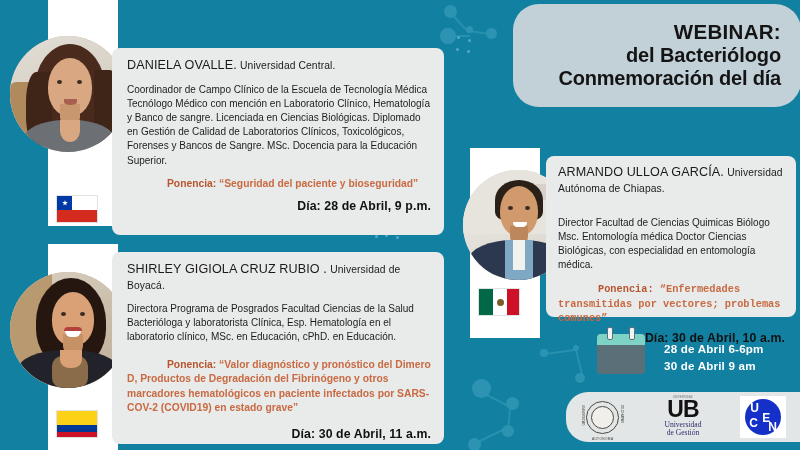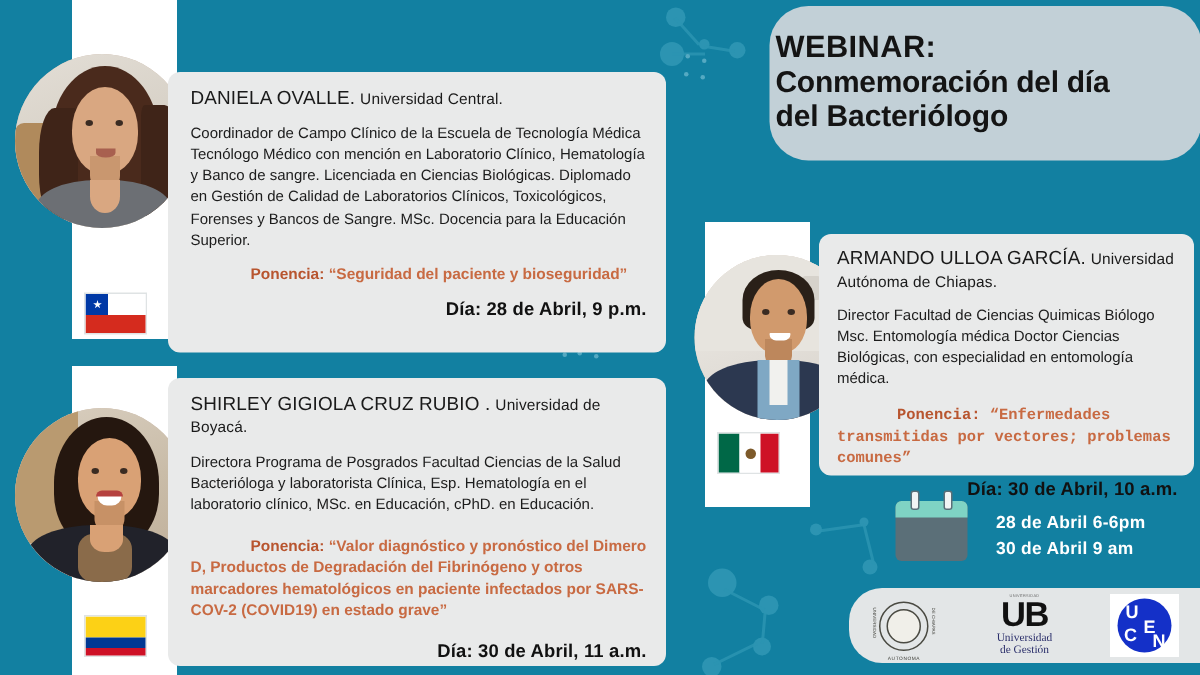--- a/index.html
+++ b/index.html
@@ -67,22 +67,22 @@
   .ponencia .pw { color:#b8552f;padding-left:40px; }
   .ponencia .pt { font-weight:bold; color:#c86a42; }
   .dia {
     font-size:12.3px; font-weight:bold; color:#111; text-align:right;
     margin-top:8px; letter-spacing:.1px;
   }
 
   
   .titlepill {
     position:absolute; background:#c2d0d7; border-radius:26px;
-    display:flex; flex-direction:column; align-items:flex-start; justify-content:center;
-    padding:6px 4px;
+    display:flex; flex-direction:column; align-items:flex-end; justify-content:center;
+    padding:6px 20px;
   }
   .t-line { color:#141414; font-weight:bold; line-height:1.16; text-align:center; }
   .t1 { font-size:20.5px; letter-spacing:.3px; }
   .t2 { font-size:20px; letter-spacing:-.2px; }
   .t3 { font-size:20px; letter-spacing:-.1px; }
 
   
   .cal { position:absolute; }
   .cal-body { position:absolute; left:0; top:7px; width:48px; height:40px; background:#5b6f78; border-radius:4px; }
   .cal-top  { position:absolute; left:0; top:7px; width:48px; height:11px; background:#7fd3c4; border-radius:4px 4px 0 0; }
@@ -259,36 +259,36 @@
     </div>
     <div class="spk-bio">Directora Programa de Posgrados Facultad Ciencias de la Salud Bacterióloga y laboratorista Clínica, Esp. Hematología en el laboratorio clínico, MSc. en Educación, cPhD. en Educación.</div>
     <div class="ponencia" style="margin-top:14px;">
       <span class="pw">Ponencia:</span>
       <span class="pt">“Valor diagnóstico y pronóstico del Dimero D, Productos de Degradación del Fibrinógeno y otros  marcadores hematológicos en paciente infectados por SARS-COV-2 (COVID19) en estado grave”</span>
     </div>
     <div class="dia" style="margin-top:12px;">Día: 30 de Abril, 11 a.m.</div>
   </div>
 
   <div class="card" style="left:546px;top:156px;width:250px;height:161px;padding:9px 11px 8px 12px;">
-    <div class="spk-name" style="margin-bottom:8px;">
+    <div class="spk-name" style="margin-bottom:20px;">
       <b>ARMANDO ULLOA GARCÍA.</b>
       <span class="spk-uni">Universidad Autónoma de Chiapas.</span>
     </div>
     <div class="spk-bio">Director Facultad de Ciencias Quimicas Biólogo Msc.  Entomología médica Doctor Ciencias Biológicas, con especialidad en entomología médica.</div>
     <div class="ponencia" style="margin-top:10px;font-family:Liberation Mono, monospace;">
       <span class="pw">Ponencia:</span>
       <span class="pt">“Enfermedades transmitidas por vectores; problemas comunes”</span>
     </div>
     <div class="dia" style="margin-top:6px;">Día: 30 de Abril, 10 a.m.</div>
   </div>
 
   <div class="titlepill" style="left:513px;top:4px;width:288px;height:103px;">
     <div class="t-line t1">WEBINAR:</div>
+    <div class="t-line t3">del Bacteriólogo</div>
     <div class="t-line t2">Conmemoración del día</div>
-    <div class="t-line t3">del Bacteriólogo</div>
   </div>
 
   <div class="cal" style="left:597px;top:327px;width:48px;height:48px;">
     <div class="cal-body"></div>
     <div class="cal-top"></div>
     <div class="cal-ring" style="left:10px;"></div>
     <div class="cal-ring" style="left:32px;"></div>
   </div>
 
   <div class="botdates" style="left:664px;top:340px;width:136px;">

